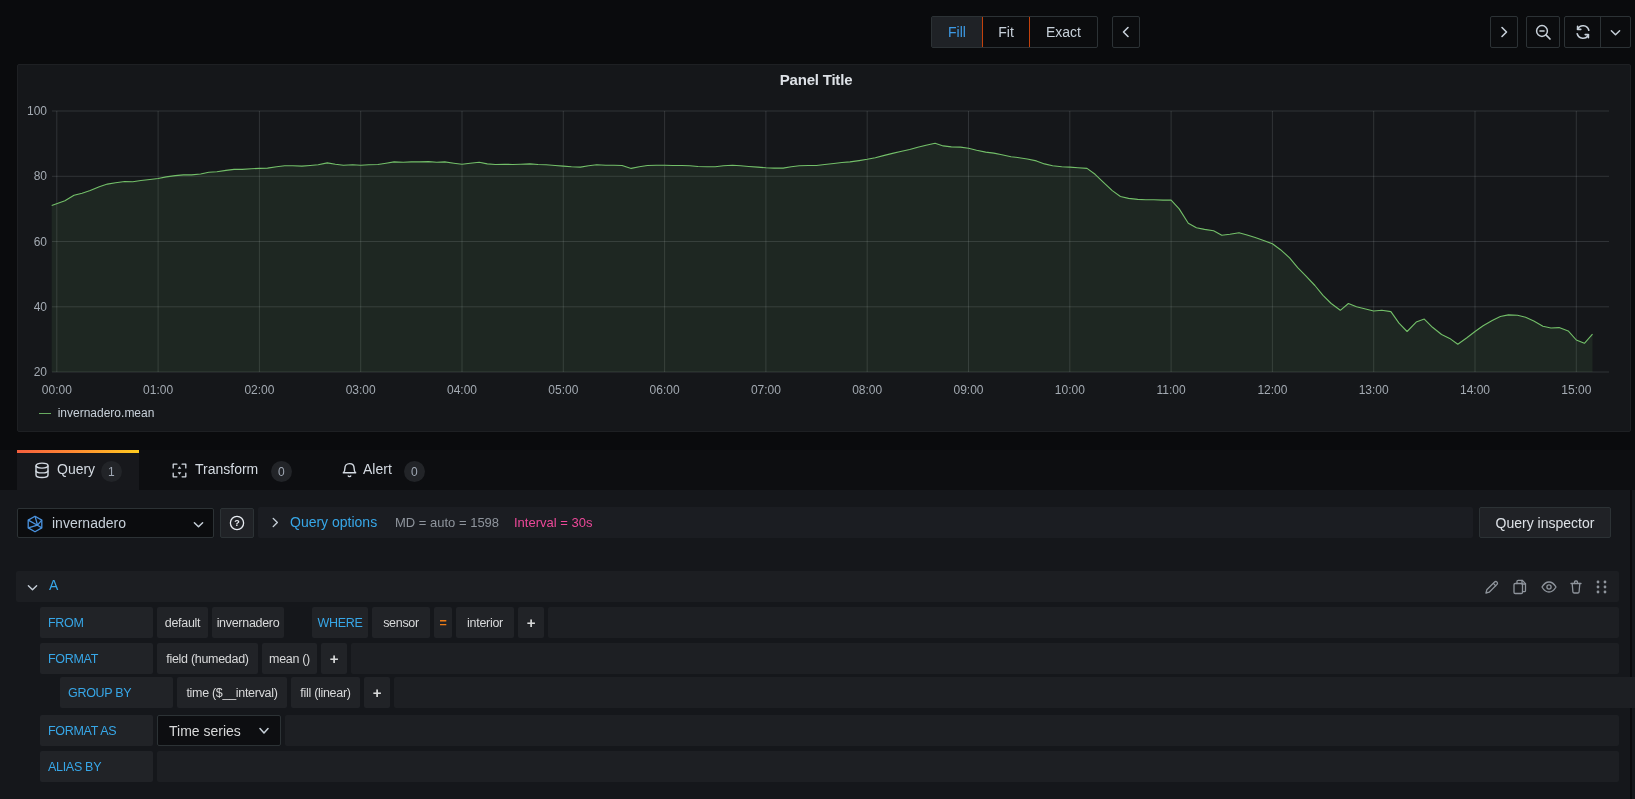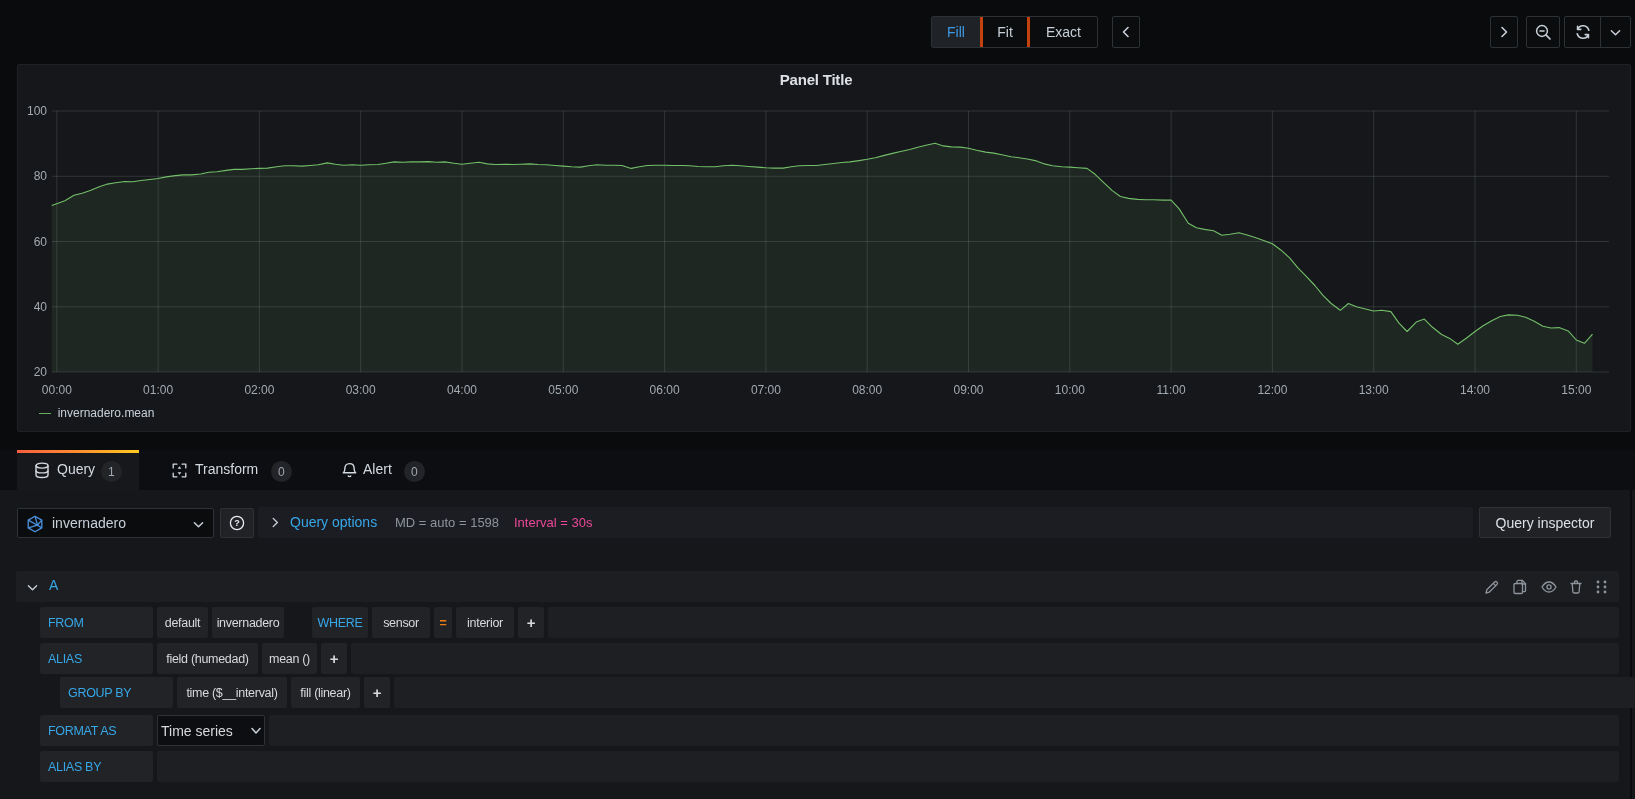--- a/index.html
+++ b/index.html
@@ -3,21 +3,21 @@
 <meta charset="utf-8">
 <style>
 * { margin:0; padding:0; box-sizing:border-box; }
 html,body { width:1635px; height:799px; background:#0a0b0d; font-family:"Liberation Sans", sans-serif; overflow:hidden; }
 .abs { position:absolute; }
 #root { position:relative; width:1635px; height:799px; background:#0a0b0d; }
 
 
 .btn { position:absolute; top:16px; height:32px; border:1px solid #2c3235; border-radius:2px; background:#0b0c0e; display:flex; align-items:center; justify-content:center; color:#c7d0d9; font-size:14px; }
 #radiogrp { position:absolute; left:931px; top:16px; height:32px; border:1px solid #2c3235; border-radius:2px; display:flex; background:#0b0c0e; }
-#radiogrp .seg { height:30px; display:flex; align-items:center; justify-content:center; font-size:14px; color:#c7d0d9; border-right:3px solid #c2410c; }
+#radiogrp .seg { height:30px; display:flex; align-items:center; justify-content:center; font-size:14px; color:#c7d0d9; border-right:1px solid #c2410c; }
 #radiogrp .seg:last-child { border-right:none; }
 #radiogrp .active { background:#1f2226; color:#3d9ae5; }
 
 
 #panel { position:absolute; left:17px; top:64px; width:1614px; height:368px; background:#15171a; border:1px solid #1e2023; border-radius:2px; }
 #ptitle { position:absolute; left:0; top:6px; width:1596px; text-align:center; color:#dde1e6; font-size:15px; font-weight:600; letter-spacing:-0.2px; }
 #legend { position:absolute; left:21px; top:341px; color:#c7d0d9; font-size:12px; }
 
 
 #tabstrip { position:absolute; left:0; top:450px; width:1635px; height:40px; background:#0d0e11; }
@@ -27,21 +27,21 @@
 .badge { position:absolute; top:461px; height:21px; padding:0 7px; border-radius:11px; background:#222428; color:#9fa7b3; font-size:12px; display:flex; align-items:center; }
 
 
 #content { position:absolute; left:0; top:490px; width:1635px; height:309px; background:#15171b; }
 
 .qrow { position:absolute; left:40px; width:1579px; display:flex; gap:4px; height:31px; }
 .cell { height:31px; background:#212327; border-radius:2px; display:flex; align-items:center; justify-content:center; color:#d8d9da; font-size:12.5px; letter-spacing:-0.3px; font-weight:500; padding:0 6px; white-space:nowrap; flex:none; overflow:hidden; }
 .cell.lbl { width:113px; padding:0 8px; justify-content:flex-start; }
 .cell.plus { width:26px; justify-content:center; font-weight:700; font-size:15px; }
 .filler { height:31px; background:#1d1f23; border-radius:2px; flex:1; }
-.dropdown { height:31px; background:#0d0e11; border:1px solid #2c3235; border-radius:2px; display:flex; align-items:center; color:#d8d9da; font-size:14px; padding:0 3px; flex:none; }
+.dropdown { height:31px; background:#0d0e11; border:1px solid #2c3235; border-radius:2px; display:flex; align-items:center; color:#d8d9da; font-size:14px; padding:0 11px; flex:none; }
 .input { width:358px; height:31px; background:#0d0e11; border:1px solid #2c3235; border-radius:2px; display:flex; align-items:center; color:#6e757c; font-size:14px; padding:0 10px; flex:none; }
 .kw { color:#37a7e8; font-weight:500; }
 </style>
 </head>
 <body>
 <div id="root">
 
   <div id="radiogrp">
     <div class="seg active" style="width:51px;">Fill</div>
     <div class="seg" style="width:47px;">Fit</div>
@@ -239,21 +239,21 @@
     <div class="cell" style="width:58px;">sensor</div>
     <div class="cell" style="width:18px;">
         <span style="color:#eb7b18;font-weight:700;">=</span>
       </div>
     <div class="cell" style="width:58px;">interior</div>
     <div class="cell plus">+</div>
     <div class="filler"></div>
   </div>
   <div class="qrow" style="top:643px;">
     <div class="cell lbl">
-        <span class="kw">ALIAS</span>
+        <span class="kw">FORMAT</span>
       </div>
     <div class="cell" style="width:101px;">field (humedad)</div>
     <div class="cell" style="width:55px;">mean ()</div>
     <div class="cell plus">+</div>
     <div class="filler"></div>
   </div>
   <div class="qrow" style="top:677px;margin-left:20px;">
     <div class="cell lbl">
         <span class="kw">GROUP BY</span>
       </div>

